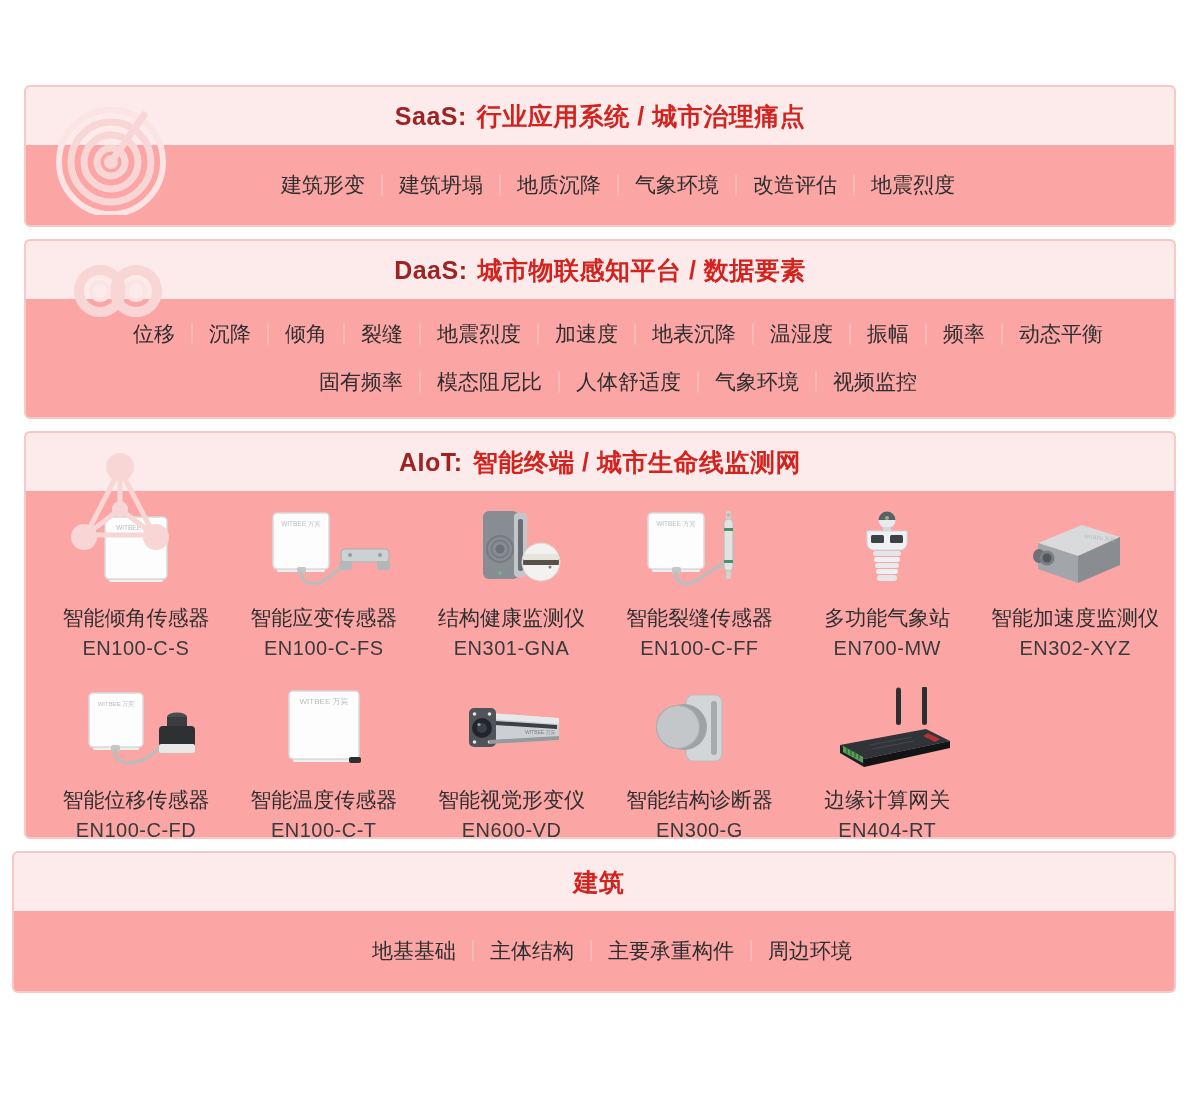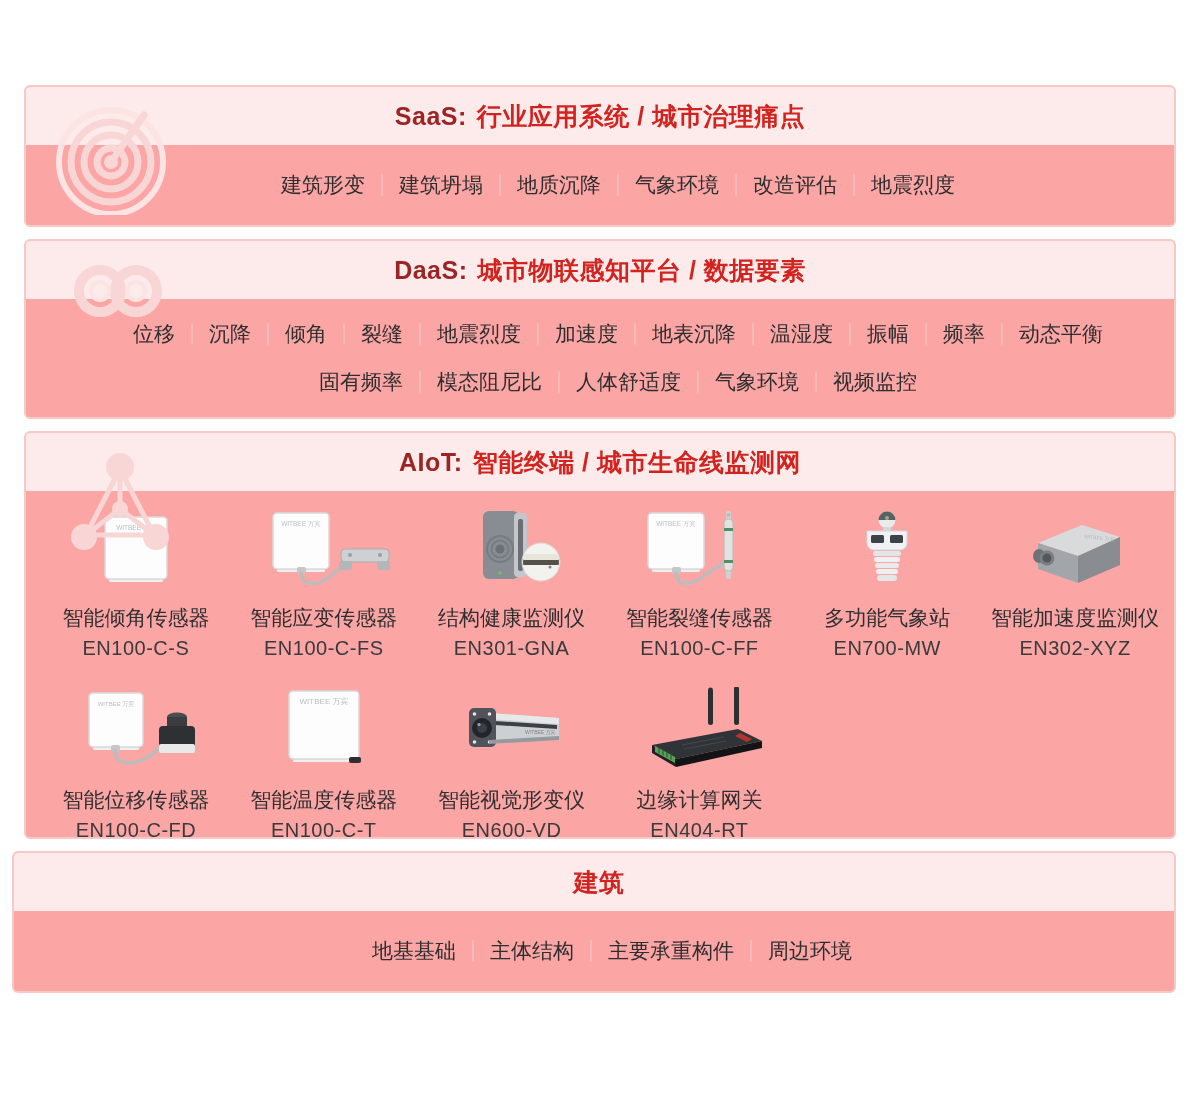--- a/index.html
+++ b/index.html
@@ -330,20 +330,33 @@
     <polygon points="52,53 122,49 122,53 52,57" fill="#96999d"></polygon>
     <text x="88" y="47" font-size="5" fill="#7e8288" font-family="Liberation Sans,DejaVu Sans,sans-serif">WITBEE 万宾</text>
             </svg>
           </div>
           <div class="product-name">智能视觉形变仪</div>
           <div class="product-model">EN600-VD</div>
         </div>
         <div class="product">
           <div class="product-image">
             <svg width="150" height="92" viewBox="0 0 150 92">
+    <rect x="62" y="8" width="36" height="66" rx="7" fill="#d3d6d8" stroke="#b9bcbe" stroke-width="1.2"></rect>
+    <rect x="87" y="14" width="6" height="54" rx="3" fill="#a7abae"></rect>
+    <circle cx="60" cy="40" r="23" fill="#9ea2a5"></circle>
+    <circle cx="54" cy="40" r="21.5" fill="#c4c7ca"></circle>
+    <circle cx="54" cy="40" r="21.5" fill="none" stroke="#a9adb0" stroke-width="1.2"></circle>
+            </svg>
+          </div>
+          <div class="product-name">智能结构诊断器</div>
+          <div class="product-model">EN300-G</div>
+        </div>
+        <div class="product">
+          <div class="product-image">
+            <svg width="150" height="92" viewBox="0 0 150 92">
     <rect x="84" y="2" width="5" height="36" rx="2.5" fill="#2c2e31"></rect>
     <circle cx="86.5" cy="3" r="2.4" fill="#2c2e31"></circle>
     <rect x="110" y="0" width="5" height="38" rx="2.5" fill="#2c2e31"></rect>
     <circle cx="112.5" cy="1.5" r="2.4" fill="#2c2e31"></circle>
     <polygon points="28,58 114,42 138,54 52,72" fill="#303337"></polygon>
     <polygon points="28,58 52,72 52,80 28,66" fill="#1d1f22"></polygon>
     <polygon points="52,72 138,54 138,61 52,80" fill="#121416"></polygon>
     <polygon points="31,59 51,70 51,76 31,65" fill="#5aa05a"></polygon>
     <g stroke="#2c5c2c" stroke-width="1.2">
       <line x1="35" y1="60.5" x2="35" y2="66.5"></line>

